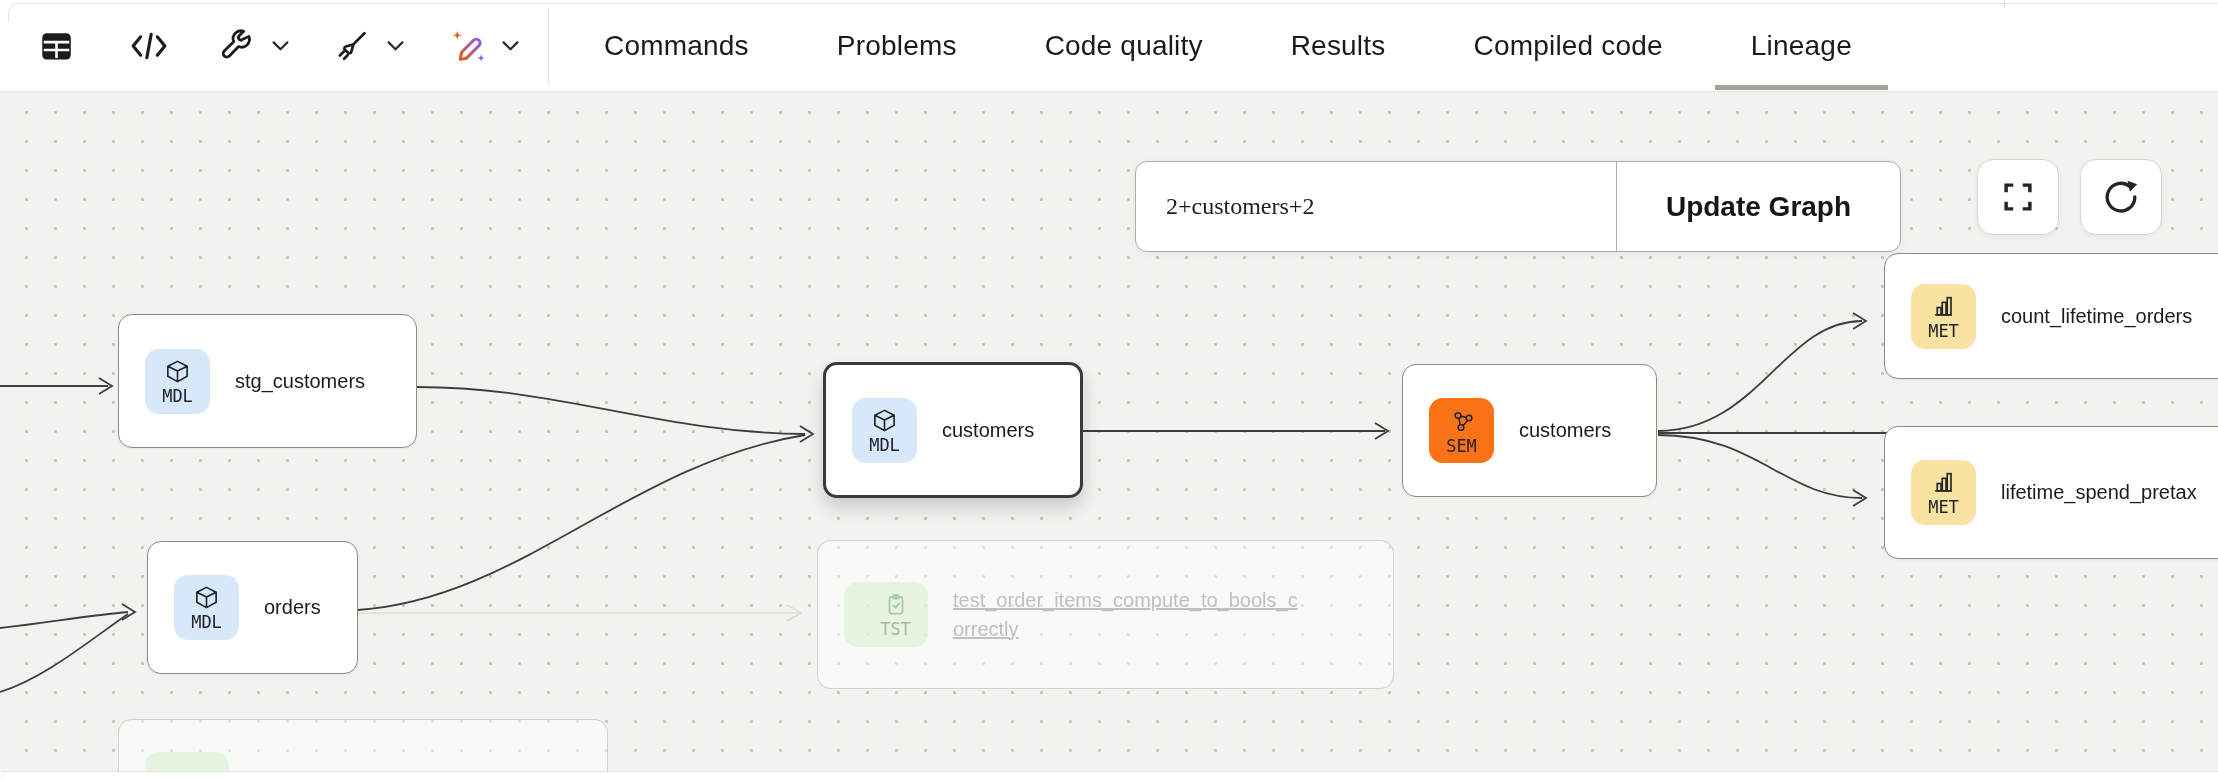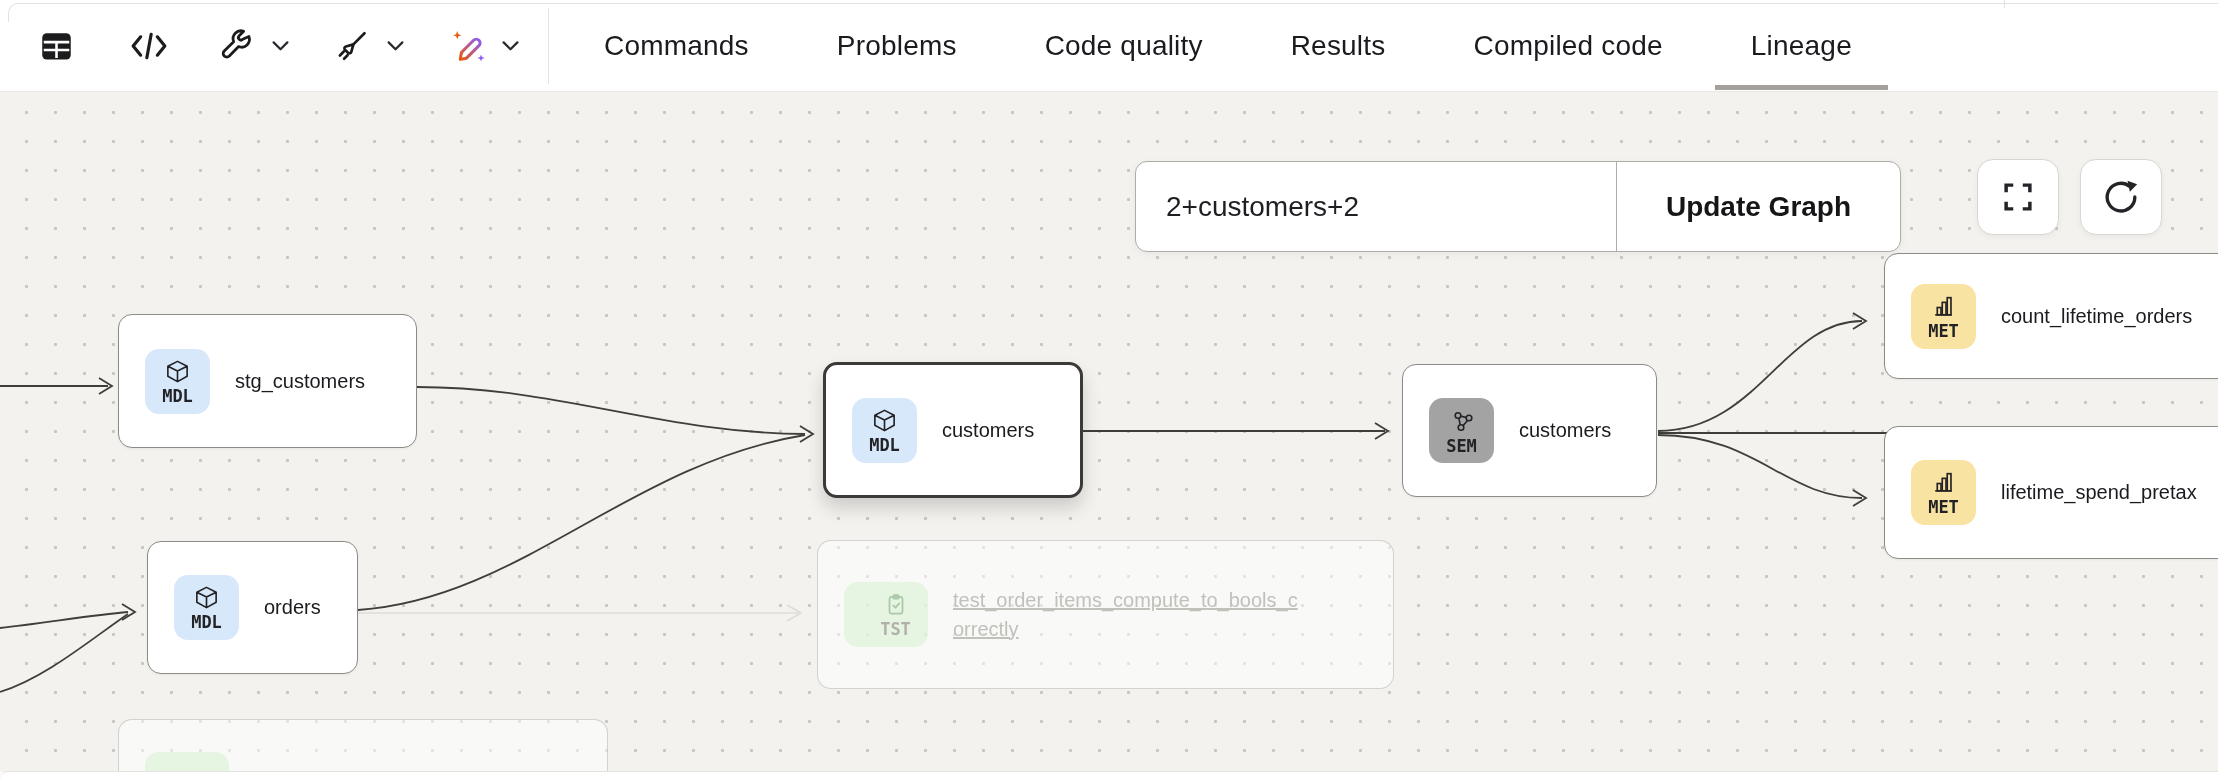--- a/index.html
+++ b/index.html
@@ -39,37 +39,37 @@
   .edges path{fill:none;stroke:#3f3e3b;stroke-width:1.8;}
   .edges path.ghost{stroke:#dedcd7;stroke-width:1.6;}
 
   
   .node{position:absolute;display:flex;align-items:center;gap:25px;padding-left:26px;box-sizing:border-box;
     background:#ffffff;border:1.4px solid #8d8b86;border-radius:14px;cursor:pointer;
     box-shadow:0 1px 3px rgba(0,0,0,.05);}
   .node.selected{border:3px solid #3b3a38;box-shadow:0 10px 18px rgba(0,0,0,.16);}
   .node.ghost{background:rgba(255,255,255,.5);border:1px solid rgba(164,162,156,.45);box-shadow:none;}
   .badge{width:65px;height:65px;border-radius:14px;flex:0 0 auto;display:flex;flex-direction:column;
-    align-items:center;justify-content:center;gap:3px;font-weight:bold;}
+    align-items:center;justify-content:center;gap:3px;}
   .badge svg{display:block;}
   .badge .btype{font-family:"DejaVu Sans Mono", monospace;font-size:17px;line-height:17px;color:#232327;}
   .badge.mdl{background:#d8e8fb;}
-  .badge.sem{background:#a3a3a3;}
+  .badge.sem{background:#f97316;}
   .badge.met{background:#f9e3a2;}
   .badge.tst{background:rgba(216,240,212,.6);padding-left:19px;}
   .badge.tst .btype{color:#b2b0ab;}
   .nlabel{font-size:20px;color:#1b1b1f;white-space:nowrap;}
   .node.ghost .nlabel{color:#c2c0bb;white-space:normal;width:352px;word-break:break-all;line-height:29px;text-decoration:underline;}
 
   
   .selector{position:absolute;left:1135px;top:69px;width:766px;height:91px;background:#ffffff;
     border:1.6px solid #aeaca7;border-radius:12px;box-sizing:border-box;display:flex;align-items:stretch;
     box-shadow:0 2px 8px rgba(0,0,0,.05);}
   .selector input{flex:0 0 450px;border:none;outline:none;background:transparent;
-    font-family:Liberation Sans, sans-serif;font-size:28px;color:#1f1f23;padding:0 0 0 30px;}
+    font-family:Liberation Serif, serif;font-size:24px;color:#1f1f23;padding:0 0 0 30px;}
   .selector .sel-divider{width:1px;background:#aeaca7;}
   .update-btn{flex:1;border:none;background:transparent;cursor:pointer;
     font-family:"Liberation Sans", sans-serif;font-size:28px;font-weight:700;color:#161618;}
   .view-btn{position:absolute;top:67px;width:82px;height:76px;background:#ffffff;border:1.4px solid #d9d7d2;
     border-radius:16px;display:flex;align-items:center;justify-content:center;cursor:pointer;
     box-shadow:0 2px 6px rgba(0,0,0,.05);padding:0;}
   .view-btn.fullscreen{left:1977px;}
   .view-btn.refresh{left:2080px;}
 
   .bottom-bar{position:absolute;left:0;top:771px;width:2218px;height:9px;background:#ffffff;

